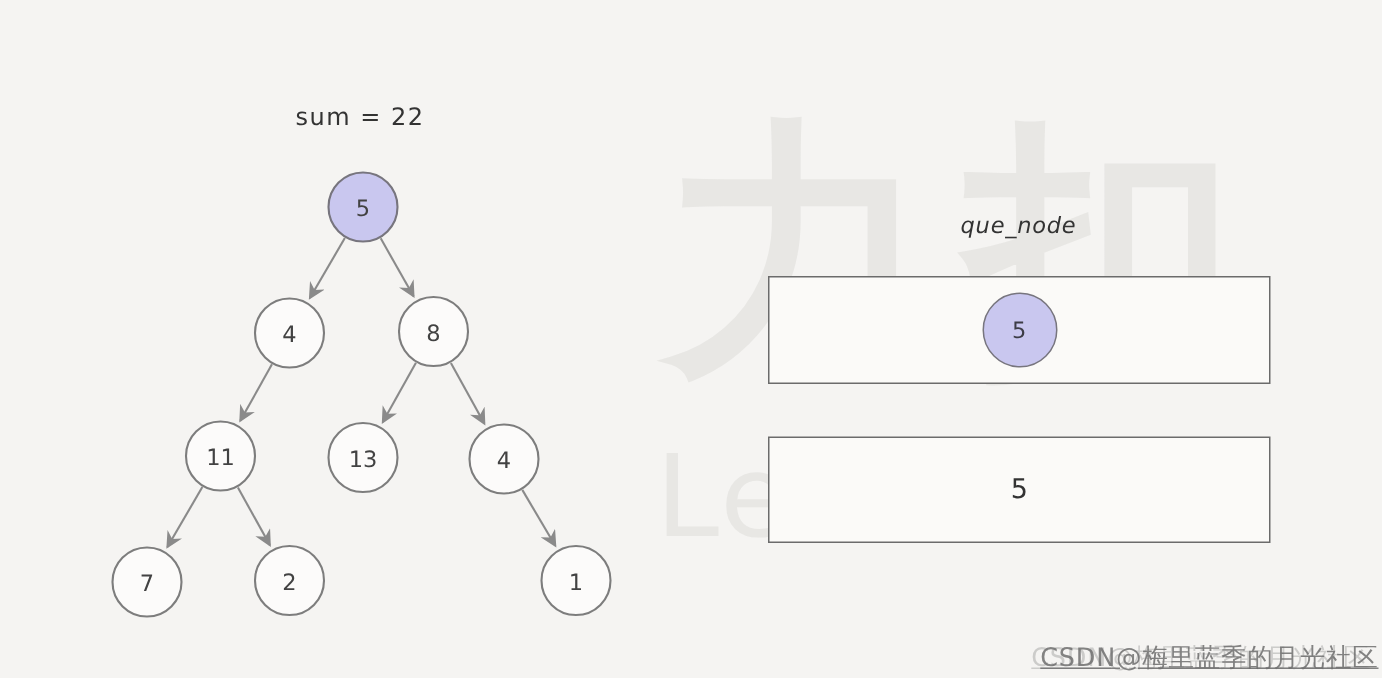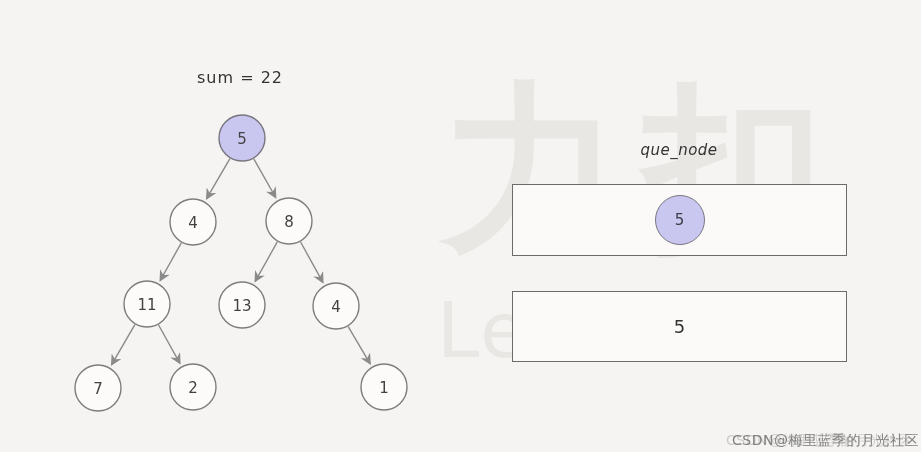--- a/index.html
+++ b/index.html
@@ -88,27 +88,28 @@
   }
   .queue-val-text {
     font-size: 18px;
     color: #333333;
   }
 
   
   .csdn-mark {
     position: absolute;
     right: 2px; bottom: 2px;
-    font-size: 14px;
+    font-size: 17px;
     color: rgba(110, 110, 110, 0.85);
     letter-spacing: 0.5px;
     white-space: nowrap;
     text-shadow: -6px 0 0 rgba(130, 130, 130, 0.35);
     filter: blur(0.3px);
     user-select: none;
+    text-decoration: underline;
   }
 </style>
 </head>
 <body>
 
 <div class="canvas">
 
   <div class="bg-mark bg-mark-logo">力扣</div>
   <div class="bg-mark bg-mark-brand">LeetCode</div>
 

